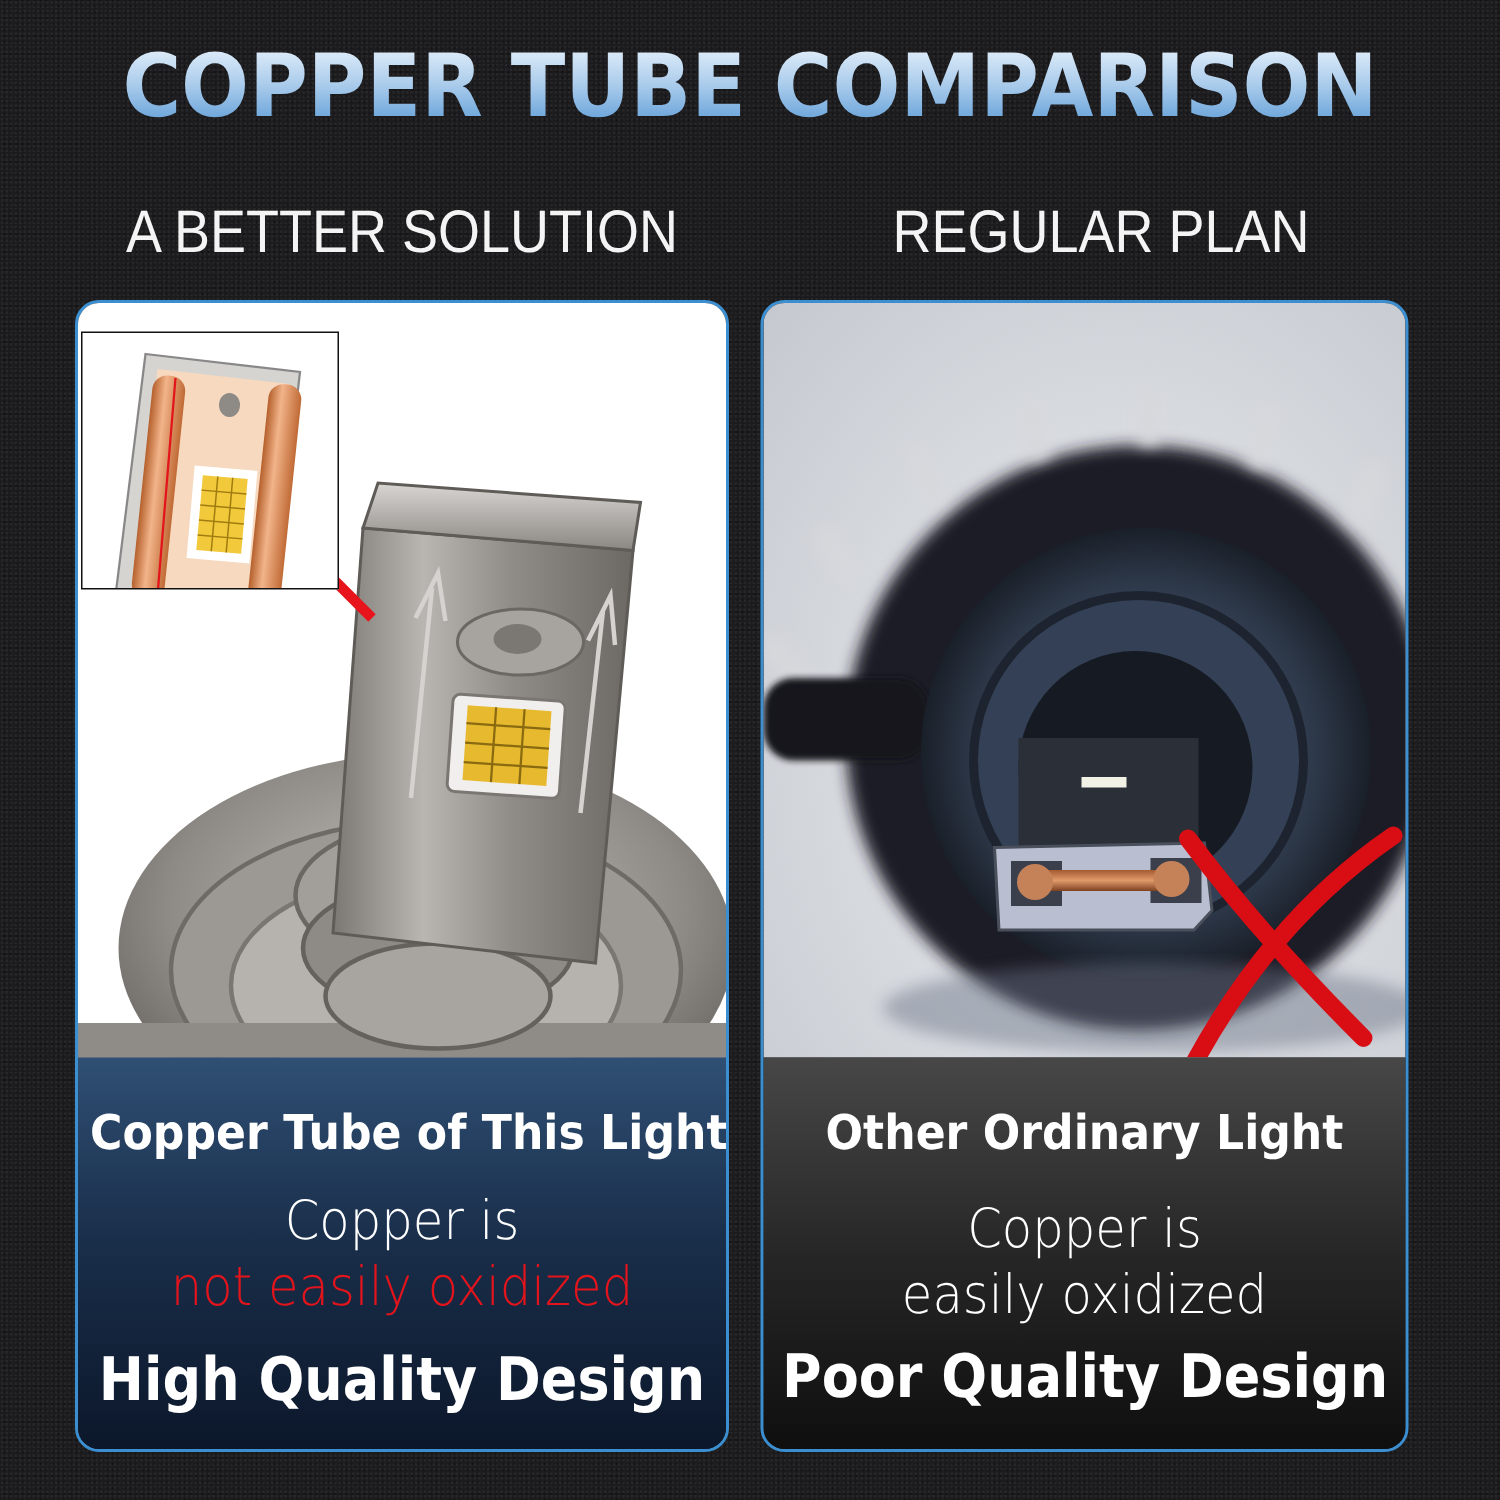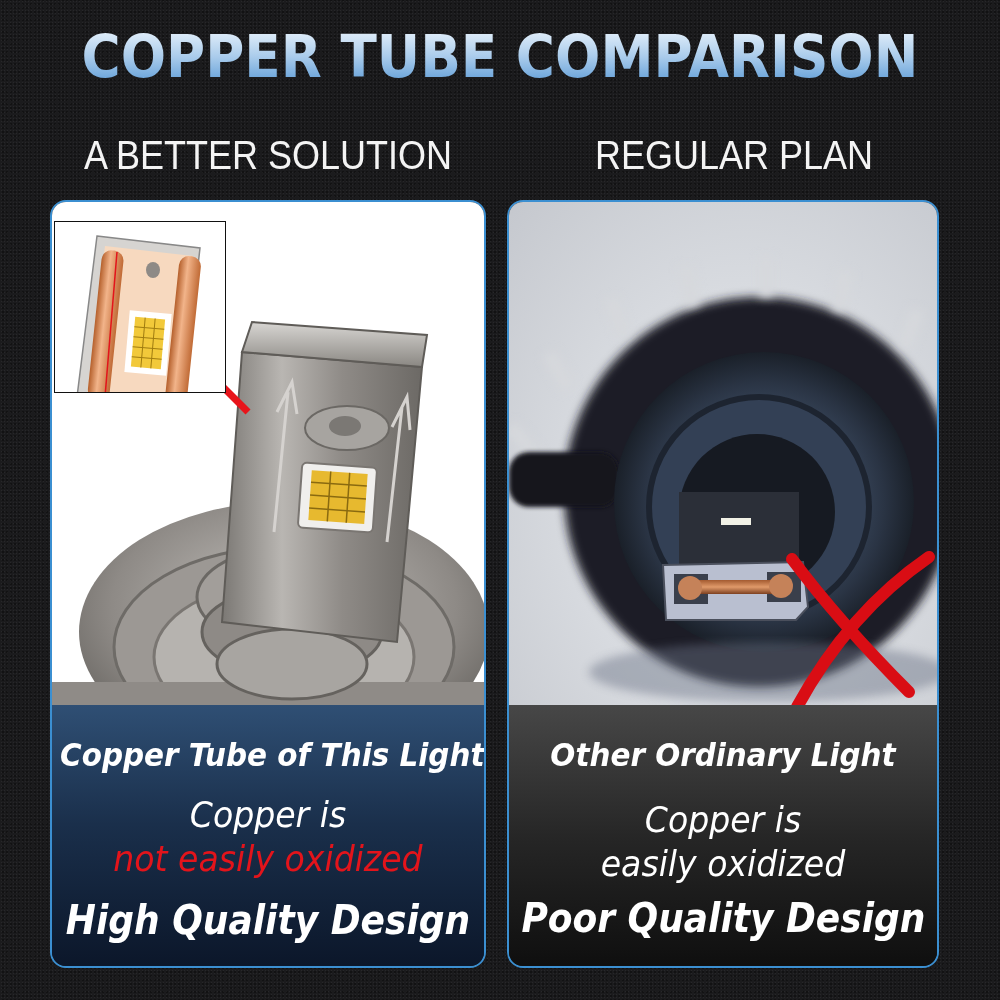--- a/index.html
+++ b/index.html
@@ -26,21 +26,20 @@
     color:#f4f4f4; font-family:"Liberation Sans", sans-serif; font-size:40px;
     line-height:50px; transform:scaleX(0.9);
   }
   .subhead.left { left:48px; }
   .subhead.right { left:514px; }
 
   .panel {
     position:absolute; top:200px; height:768px; width:436px;
     border:2px solid #3b8fd1; border-radius:16px; overflow:hidden;
     box-sizing:border-box;
-    font-style:italic;
   }
   .panel.left { left:50px; }
   .panel.right { left:507px; width:432px;padding-left:40px; }
 
   .photo { position:absolute; left:0; top:0; width:100%; height:503px; overflow:hidden; }
   .panel.left .photo { background:#ffffff; }
   .panel.right .photo {
     background:radial-gradient(ellipse at 55% 60%, #eef0f4 0%, #d8dbe0 50%, #c5c8ce 100%);
   }
 

